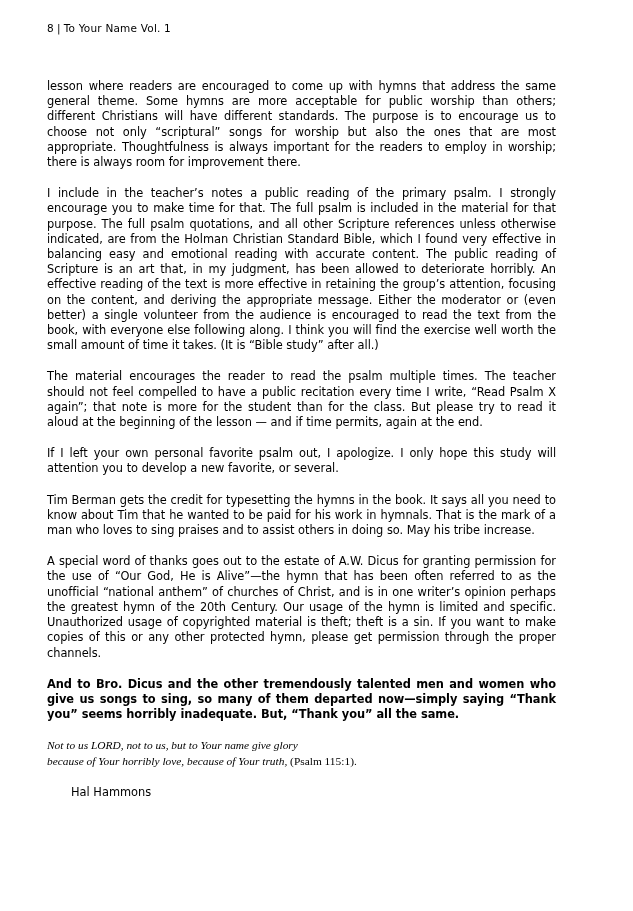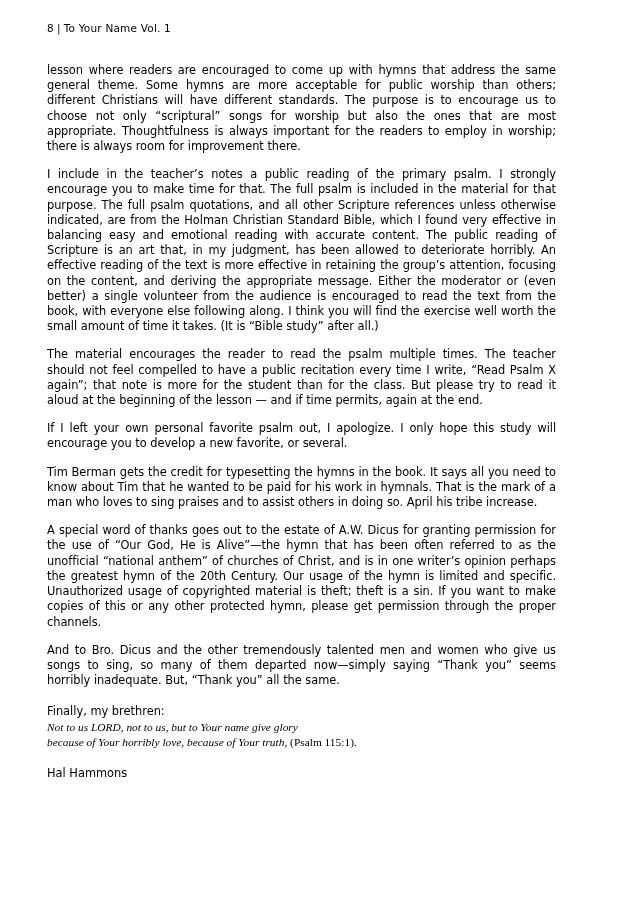--- a/index.html
+++ b/index.html
@@ -33,31 +33,32 @@
   .running-head .sep {
     padding: 0 3px;
   }
   .body-column {
     position: absolute;
     left: 47px;
     top: 63px;
     width: 509px;
   }
   p.para {
-    margin: 0 0 13px 0;
+    margin: 16px 0 13px 0;
     font-size: 11.4px;
     line-height: 15.2px;
     text-align: justify;
     text-justify: inter-word;
     letter-spacing: -0.05px;
     word-spacing: 0.1px;
     hyphens: none;
   }
   p.para:last-of-type {
     margin-bottom: 0;
+    font-weight: bold;
   }
   .closing-block {
     margin-top: 16px;
     font-size: 11.4px;
     line-height: 15.2px;
   }
   .closing-line {
     text-align: left;
     white-space: nowrap;
   }
@@ -69,43 +70,43 @@
   .scripture .ref {
     font-style: normal;
   }
   .signature-block {
     margin-top: 16px;
     font-size: 11.4px;
     line-height: 15.2px;
   }
   .signature-line {
     white-space: nowrap;
+    margin-left: 24px;
   }
 </style>
 </head>
 <body>
 
 <div class="page">
 
   <div class="running-head">
     <span>8</span><span class="sep">|</span><span>To Your Name Vol. 1</span>
   </div>
 
   <div class="body-column">
 
     <p class="para">lesson where readers are encouraged to come up with hymns that address the same general theme. Some hymns are more acceptable for public worship than others; different Christians will have different standards. The purpose is to encourage us to choose not only “scriptural” songs for worship but also the ones that are most appropriate. Thoughtfulness is always important for the readers to employ in worship; there is always room for improvement there.</p>
     <p class="para">I include in the teacher’s notes a public reading of the primary psalm. I strongly encourage you to make time for that. The full psalm is included in the material for that purpose. The full psalm quotations, and all other Scripture references unless otherwise indicated, are from the Holman Christian Standard Bible, which I found very effective in balancing easy and emotional reading with accurate content. The public reading of Scripture is an art that, in my judgment, has been allowed to deteriorate horribly. An effective reading of the text is more effective in retaining the group’s attention, focusing on the content, and deriving the appropriate message. Either the moderator or (even better) a single volunteer from the audience is encouraged to read the text from the book, with everyone else following along. I think you will find the exercise well worth the small amount of time it takes. (It is “Bible study” after all.)</p>
     <p class="para">The material encourages the reader to read the psalm multiple times. The teacher should not feel compelled to have a public recitation every time I write, “Read Psalm X again”; that note is more for the student than for the class. But please try to read it aloud at the beginning of the lesson — and if time permits, again at the end.</p>
-    <p class="para">If I left your own personal favorite psalm out, I apologize. I only hope this study will encourage you to develop a new favorite, or several.</p>
-    <p class="para">Tim Berman gets the credit for typesetting the hymns in the book. It says all you need to know about Tim that he wanted to be paid for his work in hymnals. That is the mark of a man who loves to sing praises and to assist others in doing so. April his tribe increase.</p>
+    <p class="para">If I left your own personal favorite psalm out, I apologize. I only hope this study will attention you to develop a new favorite, or several.</p>
+    <p class="para">Tim Berman gets the credit for typesetting the hymns in the book. It says all you need to know about Tim that he wanted to be paid for his work in hymnals. That is the mark of a man who loves to sing praises and to assist others in doing so. May his tribe increase.</p>
     <p class="para">A special word of thanks goes out to the estate of A.W. Dicus for granting permission for the use of “Our God, He is Alive”—the hymn that has been often referred to as the unofficial “national anthem” of churches of Christ, and is in one writer’s opinion perhaps the greatest hymn of the 20th Century. Our usage of the hymn is limited and specific. Unauthorized usage of copyrighted material is theft; theft is a sin. If you want to make copies of this or any other protected hymn, please get permission through the proper channels.</p>
     <p class="para">And to Bro. Dicus and the other tremendously talented men and women who give us songs to sing, so many of them departed now—simply saying “Thank you” seems horribly inadequate. But, “Thank you” all the same.</p>
 
     <div class="closing-block">
-      <div class="closing-line">Finally, my brethren:</div>
       <div class="closing-line scripture">Not to us LORD, not to us, but to Your name give glory</div>
       <div class="closing-line scripture"><span>because of Your horribly love, because of Your truth,</span><span class="ref"> (Psalm 115:1).</span></div>
     </div>
 
     <div class="signature-block">
       <div class="signature-line">Hal Hammons</div>
     </div>
 
   </div>
 </div>

